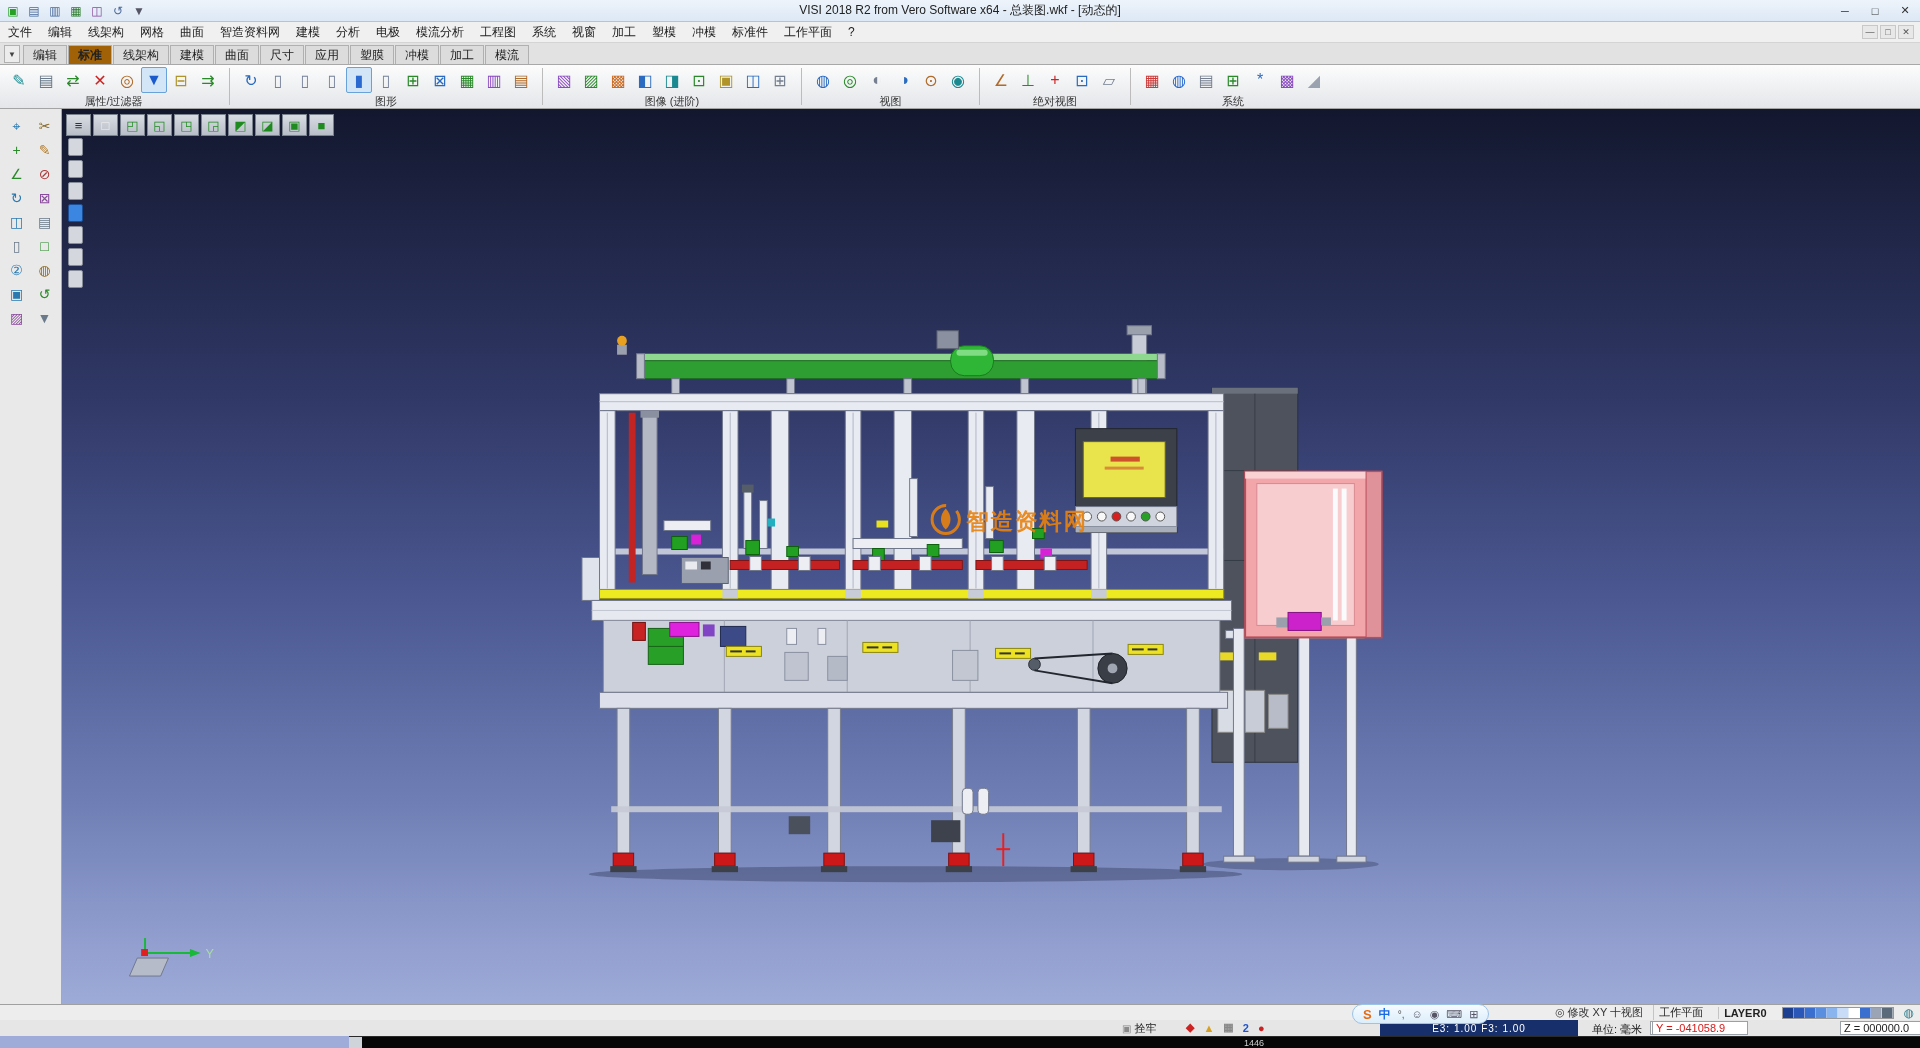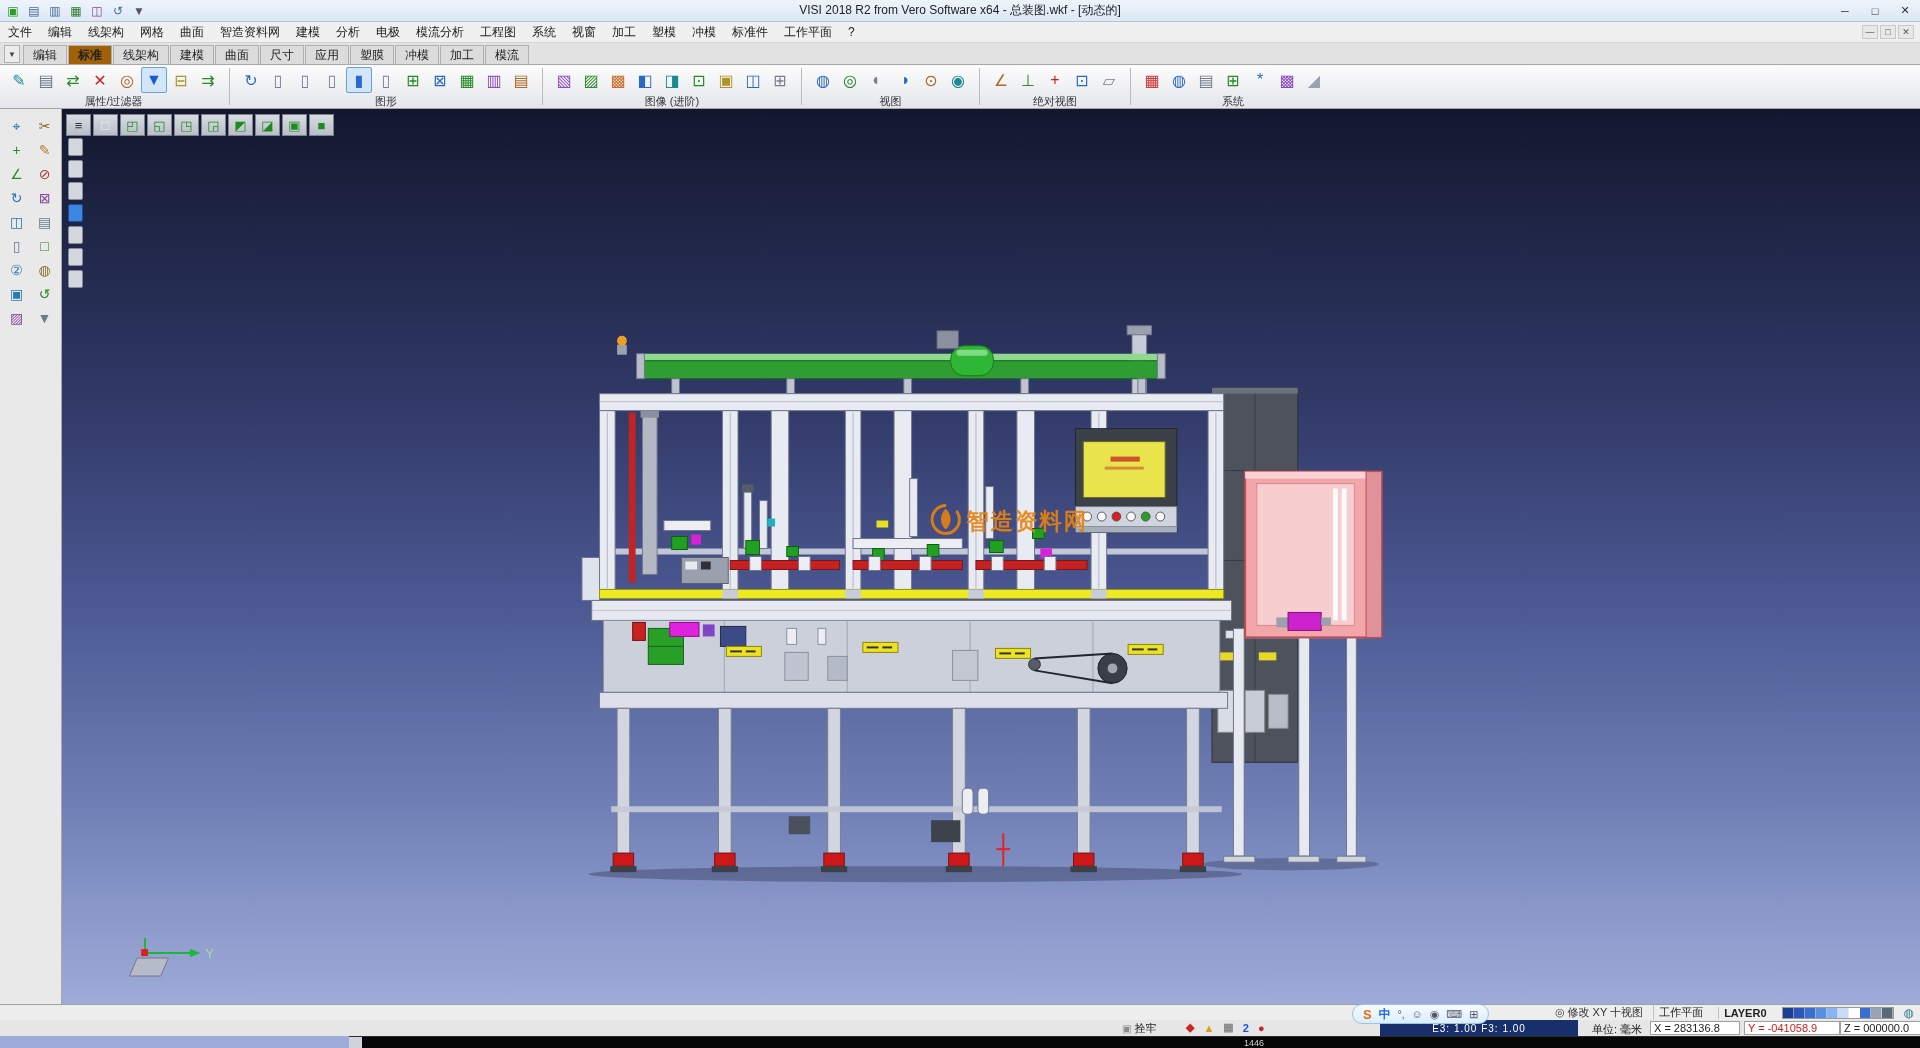--- a/index.html
+++ b/index.html
@@ -79,21 +79,21 @@
   .sb-lock{position:absolute;left:1122px;top:1px;display:flex;gap:3px;align-items:center;}
   .sb-lock-ic{color:#8a8a8a;font-size:10px;}
   .sb-tray{position:absolute;left:1186px;top:1px;display:flex;gap:9px;align-items:center;}
   .sb-tray .tray-ic{font-size:11px;font-weight:bold;}
   .sb-feed{position:absolute;left:1380px;top:0;width:198px;height:16px;background:#17306c;color:#fff;
     font-size:10px;display:flex;align-items:center;justify-content:center;letter-spacing:1px;}
   .sb-unit{position:absolute;left:1592px;top:2px;}
   .sb-cell{position:absolute;top:1px;height:14px;background:#fff;border:1px solid #9aa0a8;
     font-size:11px;line-height:12px;padding-left:3px;white-space:nowrap;}
   .cx{left:1650px;width:90px;}
-  .cy{left:1744px;width:96px;color:#d81818;}
+  .cy{left:1652px;width:96px;color:#d81818;}
   .cz{left:1840px;width:86px;}
 
   .ime{position:absolute;top:1004px;left:1352px;height:20px;
     background:linear-gradient(#f6fbff,#dceefb);border:1px solid #9cc2e6;border-radius:10px;
     display:flex;align-items:center;gap:7px;padding:0 10px;z-index:6;}
   .ime-logo{color:#e86a10;font-weight:bold;font-size:13px;}
   .ime-lang{color:#1a6ae0;font-weight:bold;font-size:12px;}
   .ime-p{color:#555;font-size:10px;}
   .ime-ic{color:#556;font-size:11px;}
 

